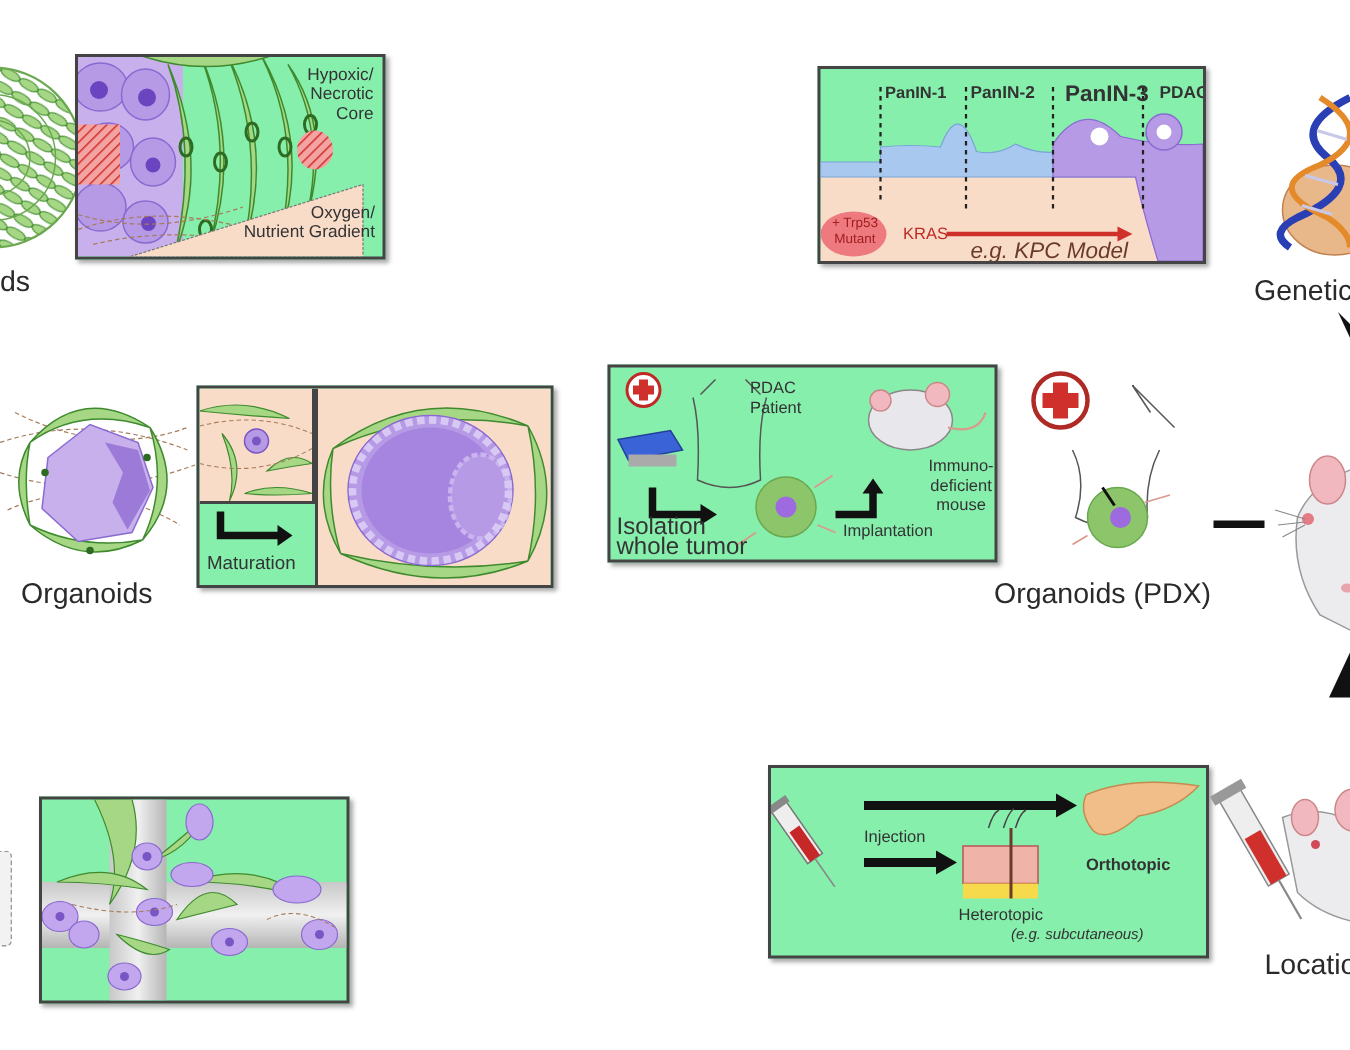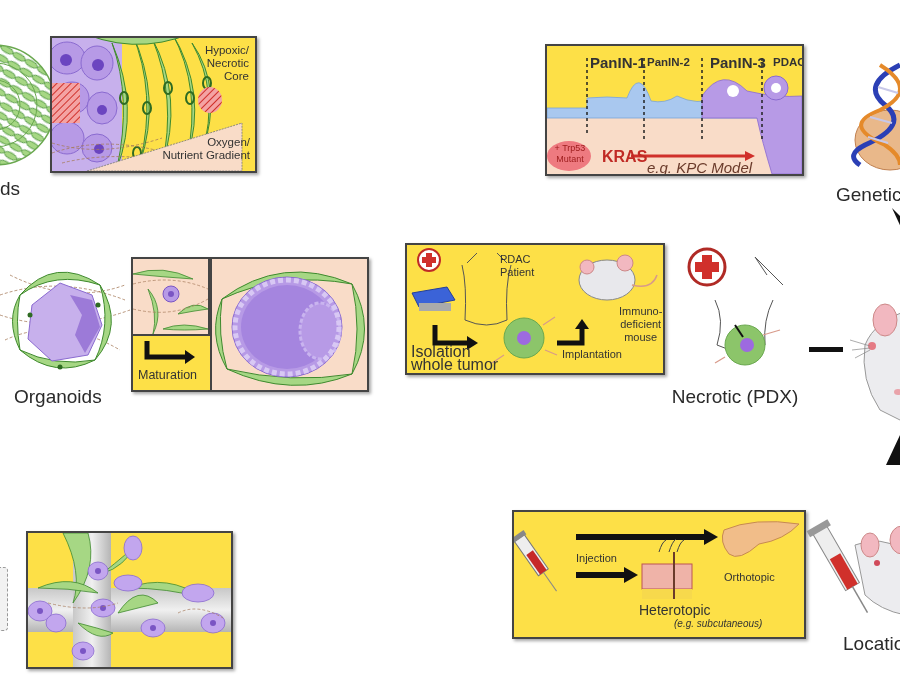--- a/index.html
+++ b/index.html
@@ -1,18 +1,18 @@
 <!DOCTYPE html>
 <html><head>
 <meta charset="utf-8">
 <style>
   html,body{margin:0;padding:0;background:#fff;}
   body{width:900px;height:700px;position:relative;overflow:hidden;font-family:"Liberation Sans",sans-serif;color:#222;}
   .abs{position:absolute;}
-  .panel{position:absolute;border:2px solid #444;background:#fde047;box-shadow:2px 2px 3px rgba(0,0,0,0.35);overflow:hidden;}
+  .panel{position:absolute;border:2px solid #444;background:#86efac;box-shadow:2px 2px 3px rgba(0,0,0,0.35);overflow:hidden;}
   .label{position:absolute;font-size:19px;color:#2a2a2a;text-align:center;line-height:23px;}
   .small{position:absolute;font-size:11px;color:#333;line-height:13px;}
   svg{position:absolute;overflow:visible;}
 </style>
 </head>
 <body>
 
 <div>
   <svg style="left:-60px;top:40px" width="110" height="130">
     <defs>
@@ -220,29 +220,29 @@
       <g stroke="#222" stroke-width="1.5" stroke-dasharray="3,3">
         <line x1="40" y1="12" x2="40" y2="88"></line>
           <line x1="97" y1="12" x2="97" y2="95"></line>
         <line x1="155" y1="12" x2="155" y2="95"></line>
           <line x1="215" y1="12" x2="215" y2="95"></line>
       </g>
       <ellipse cx="22" cy="110" rx="22" ry="15" fill="#ee7a80"></ellipse>
       <line x1="84" y1="110" x2="200" y2="110" stroke="#d0302b" stroke-width="3"></line>
       <path d="M198,105 L208,110 L198,115 Z" fill="#d0302b"></path>
     </svg>
-    <div class="small" style="left:43px;top:10px;font-weight:bold;font-size:15px;">PanIN-1</div>
+    <div class="small" style="left:43px;top:10px;font-weight:bold;font-size:11px;">PanIN-1</div>
     <div class="small" style="left:100px;top:10px;font-weight:bold;font-size:11.5px;">PanIN-2</div>
     <div class="small" style="left:163px;top:10px;font-weight:bold;font-size:15px;">PanIN-3</div>
     <div class="small" style="left:226px;top:10px;font-weight:bold;font-size:11.5px;">PDAC</div>
     <div class="small" style="left:3px;top:97px;font-size:9px;color:#a02020;text-align:center;width:40px;line-height:11px;">
       <div>+ Trp53</div>
       <div>Mutant</div>
     </div>
-    <div class="small" style="left:55px;top:104px;font-size:16px;color:#c02a25;font-weight:bold;">KRAS</div>
+    <div class="small" style="left:55px;top:104px;font-size:11px;color:#c02a25;font-weight:normal;">KRAS</div>
     <div class="small" style="left:100px;top:115px;font-size:15px;font-style:italic;color:#6a3a2a;">e.g. KPC Model</div>
   </div>
   <svg style="left:840px;top:65px" width="70" height="110">
     <ellipse cx="50" cy="75" rx="35" ry="30" fill="#e9b88a" stroke="#c08050" stroke-width="1"></ellipse>
     <path d="M60,0 Q20,20 45,40 Q70,60 25,80 Q5,90 20,100" fill="none" stroke="#2b3fb5" stroke-width="5"></path>
     <path d="M40,0 Q80,25 40,45 Q0,60 45,80 Q60,90 60,100" fill="none" stroke="#e58a2a" stroke-width="4"></path>
     <g stroke="#c8c8e8" stroke-width="2">
         <line x1="38" y1="22" x2="58" y2="28"></line>
         <line x1="30" y1="52" x2="52" y2="58"></line>
         <line x1="28" y1="72" x2="48" y2="78"></line>
@@ -302,21 +302,21 @@
     <path d="M70,12 L98,40 M70,12 L82,30" stroke="#555"></path>
     <circle cx="60" cy="100" r="20" fill="#8cc56a" stroke="#6aa84f"></circle>
     <circle cx="62" cy="100" r="7" fill="#9d6ae0"></circle>
     <path d="M50,80 L58,92" stroke="#111" stroke-width="2"></path>
     <g stroke="#d89a8a" stroke-width="1.2" fill="none">
         <path d="M40,112 L30,118"></path>
         <path d="M78,90 L95,85"></path>
       </g>
   </svg>
   <div class="label" style="left:655px;top:385px;width:160px;">
-    <div>Necrotic (PDX)</div>
+    <div>Organoids (PDX)</div>
   </div>
   <div class="abs" style="left:809px;top:347px;width:34px;height:5px;background:#111;"></div>
   <svg style="left:850px;top:300px" width="60" height="130">
     <path d="M60,10 Q25,20 15,45 Q10,80 30,110 L60,125 Z" fill="#ececef" stroke="#999"></path>
     <ellipse cx="35" cy="20" rx="12" ry="16" fill="#f2b8c0" stroke="#c88"></ellipse>
     <circle cx="22" cy="46" r="4" fill="#e57b85"></circle>
     <g stroke="#888" stroke-width="0.7">
         <line x1="20" y1="46" x2="0" y2="40"></line>
         <line x1="20" y1="48" x2="2" y2="50"></line>
         <line x1="20" y1="50" x2="5" y2="58"></line>
@@ -345,22 +345,22 @@
       <rect x="128" y="52" width="50" height="25" fill="#efb3a8" stroke="#b55"></rect>
       <rect x="128" y="77" width="50" height="10" fill="#f7d94c"></rect>
       <g stroke="#444" stroke-width="1" fill="none">
           <path d="M145,40 Q148,30 152,28"></path>
           <path d="M155,40 Q158,30 162,27"></path>
           <path d="M163,40 Q166,30 170,28"></path>
         </g>
       <line x1="160" y1="40" x2="160" y2="87" stroke="#6b3b2a" stroke-width="2"></line>
     </svg>
     <div class="small" style="left:62px;top:40px;font-size:11px;">Injection</div>
-    <div class="small" style="left:210px;top:59px;font-size:11px;">Orthotopic</div>
-    <div class="small" style="left:125px;top:92px;font-size:14px;">Heterotopic</div>
+    <div class="small" style="left:210px;top:59px;font-size:11px;font-weight:bold;">Orthotopic</div>
+    <div class="small" style="left:125px;top:92px;font-size:11px;">Heterotopic</div>
     <div class="small" style="left:112px;top:105px;font-size:10px;font-style:italic;margin-left:48px;">(e.g. subcutaneous)</div>
   </div>
   <svg style="left:810px;top:515px" width="95" height="110">
     <path d="M45,30 Q70,20 95,35 L95,100 Q70,95 55,80 Z" fill="#ececef" stroke="#999"></path>
     <ellipse cx="60" cy="30" rx="9" ry="12" fill="#f2b8c0" stroke="#c88"></ellipse>
     <ellipse cx="92" cy="25" rx="12" ry="14" fill="#f2b8c0" stroke="#c88"></ellipse>
     <circle cx="67" cy="48" r="3" fill="#d04a5a"></circle>
     <g transform="rotate(-30 30 50)">
       <rect x="22" y="10" width="16" height="65" fill="#eee" stroke="#888"></rect>
       <rect x="24" y="40" width="12" height="35" fill="#d0302b"></rect>

